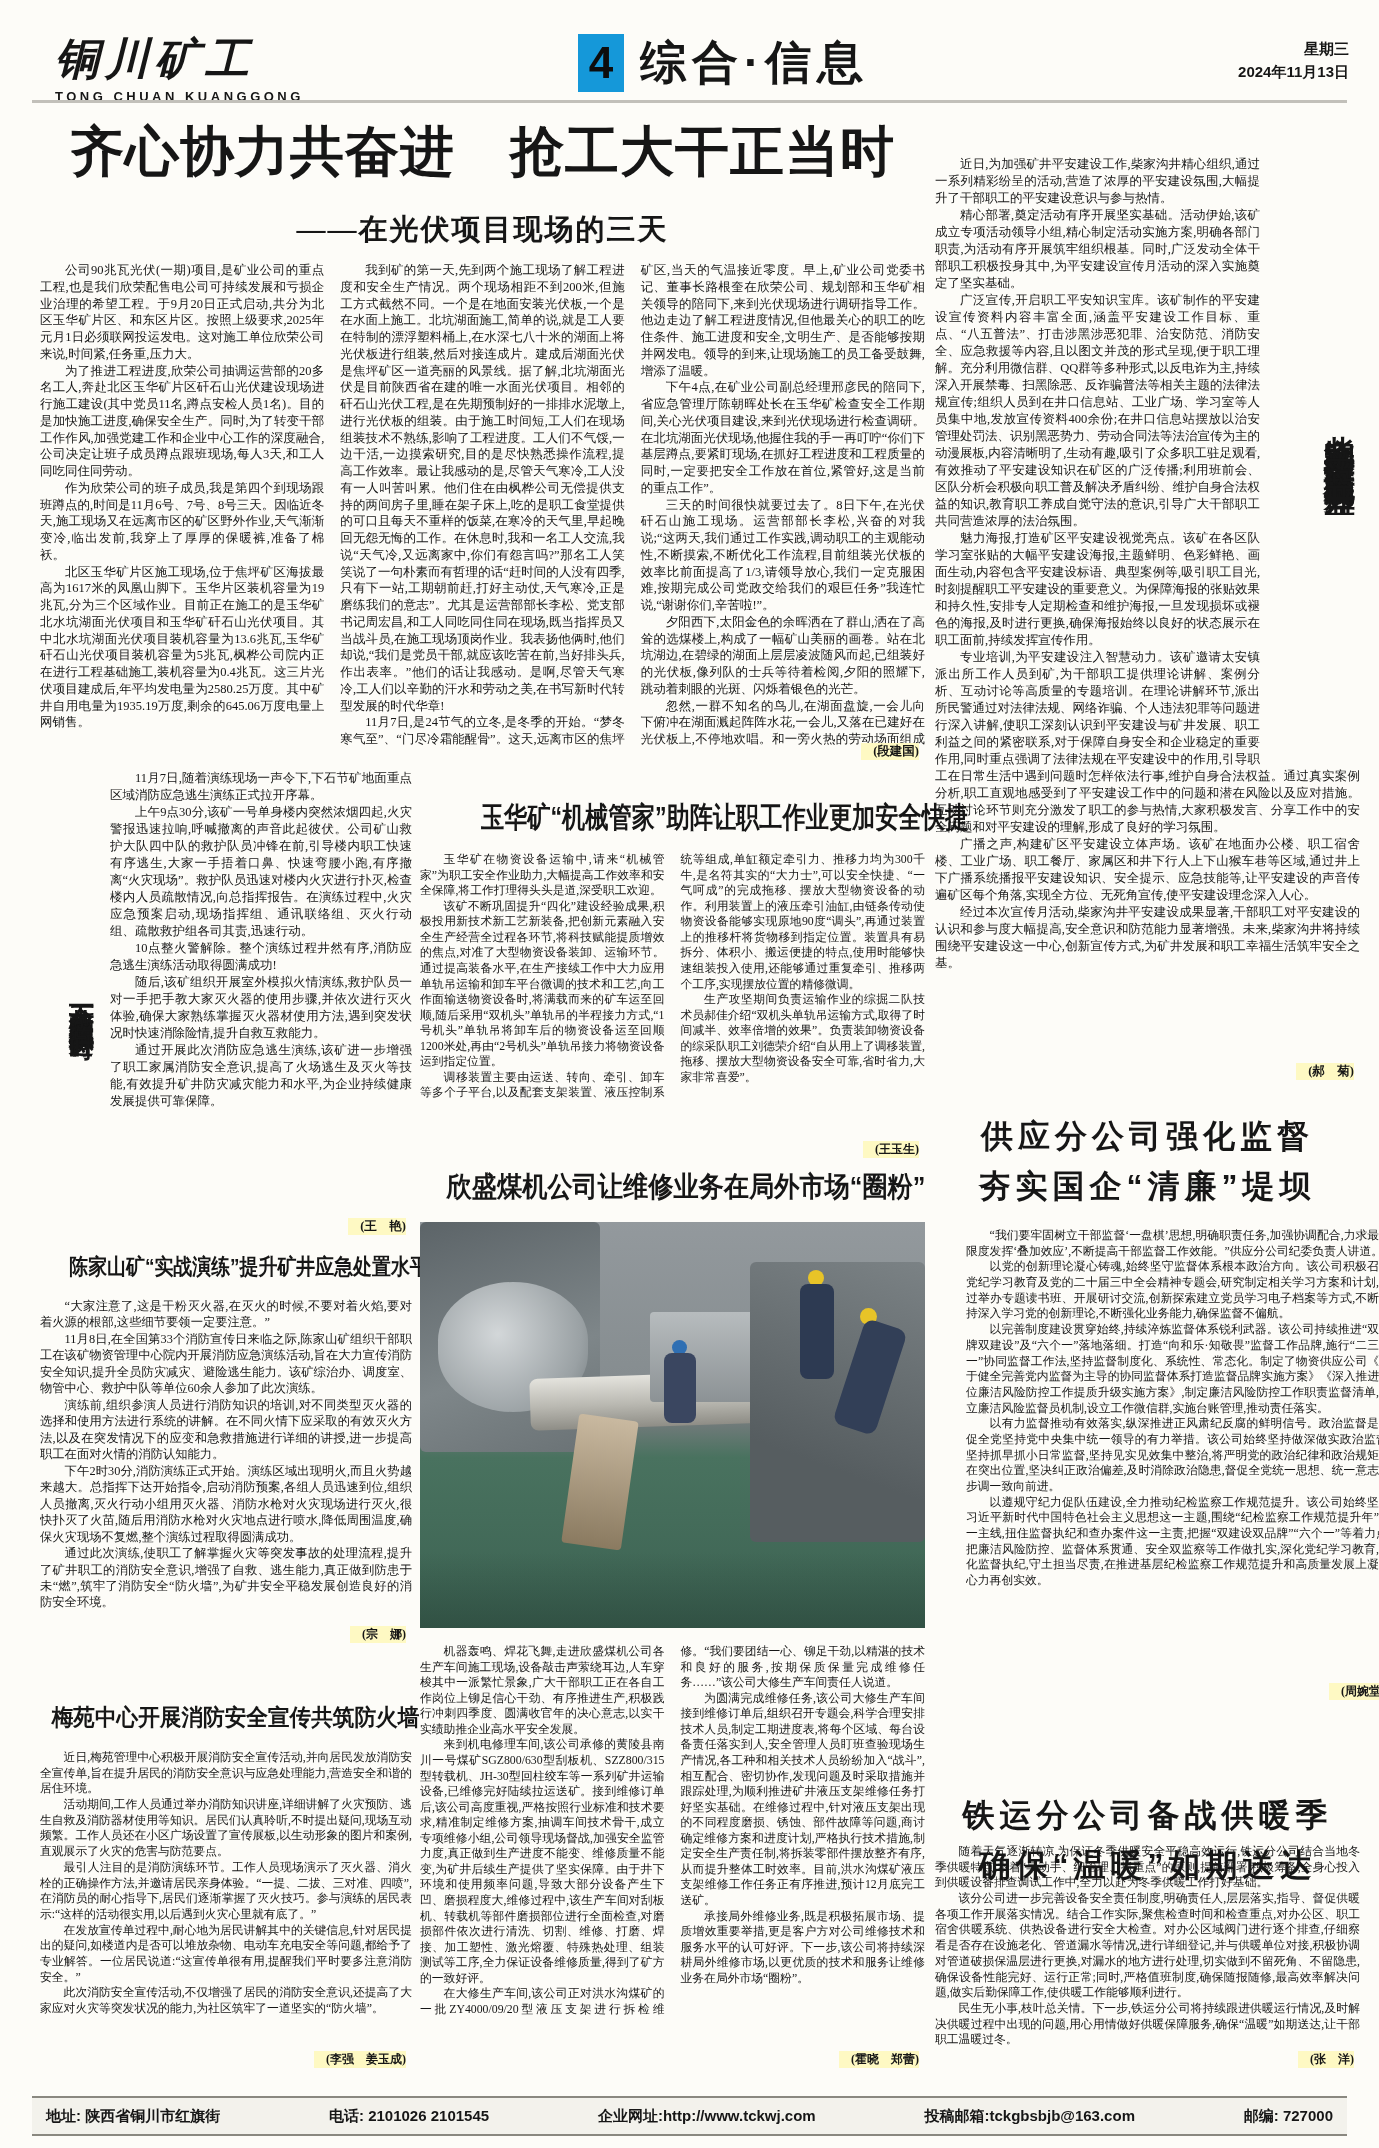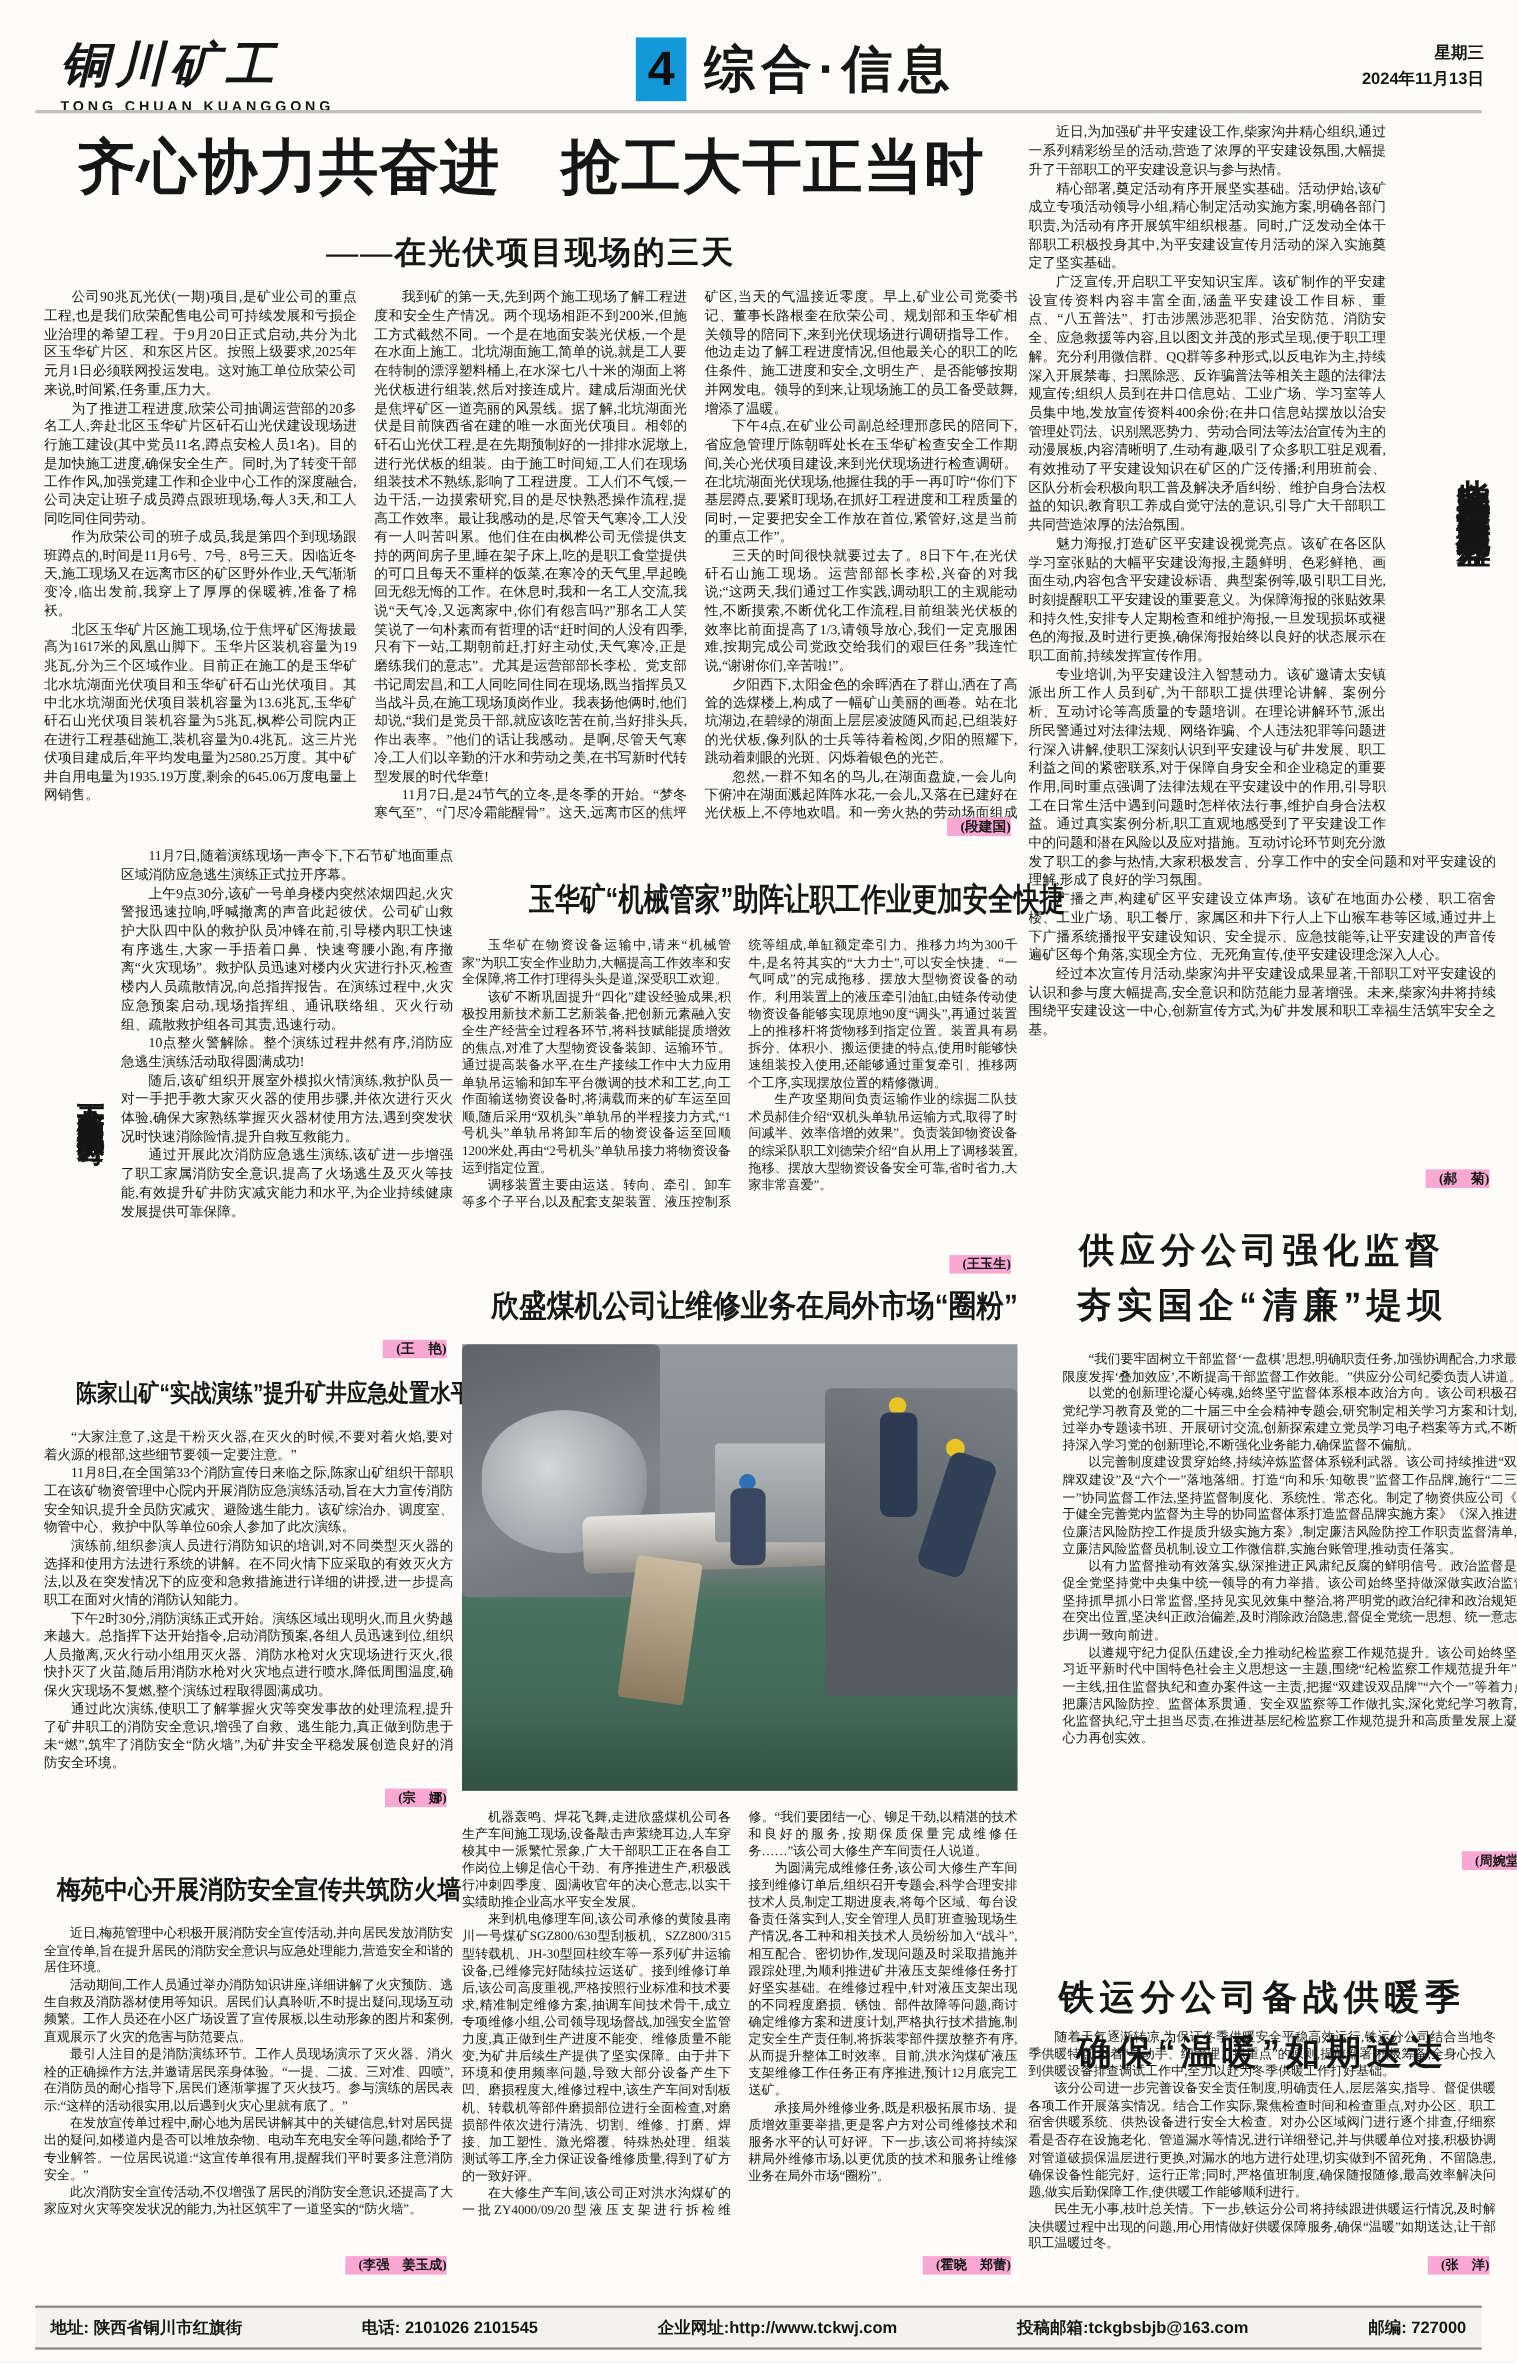--- a/index.html
+++ b/index.html
@@ -13,21 +13,21 @@
   .masthead-en{font-size:13px;font-weight:bold;letter-spacing:3.5px;}
   .page-badge{width:46px;height:58px;background:#1598d9;color:#111;display:flex;align-items:center;justify-content:center;
               font-size:44px;font-weight:900;color:#0d0d0d;}
   .section-title{font-size:46px;font-weight:900;letter-spacing:6px;}
   .date-block{text-align:right;font-weight:bold;line-height:1.5;}
   
   .body-text{text-align:justify;}
   .body-text p{margin:0;text-indent:2em;}
   .cols-3{column-count:3;column-gap:16px;}
   .cols-2{column-count:2;column-gap:16px;}
-  .byline{position:absolute;right:6px;bottom:0;background:#f9a8d4;padding-left:12px;font-weight:bold;}
+  .byline{position:absolute;right:6px;bottom:0;background:#fef9c3;padding-left:12px;font-weight:bold;}
   .art{overflow:hidden;}
   .headline-1{font-size:54px;font-weight:900;letter-spacing:1px;white-space:nowrap;text-align:center;}
   .subhead{font-size:29px;font-weight:bold;text-align:center;letter-spacing:2px;}
   .mid-title{font-weight:900;white-space:nowrap;text-align:center;}
   .fit{display:inline-block;transform-origin:50% 50%;}
   .vtitle{writing-mode:vertical-rl;text-orientation:upright;font-weight:900;}
   .rc-title{font-size:32px;font-weight:900;letter-spacing:5px;text-align:center;line-height:1.55;}
   
   .photo{background:linear-gradient(180deg,#93999d 0%,#868d90 38%,#6f7a79 50%,#49725f 58%,#3c6252 100%);overflow:hidden;}
   .ph{position:absolute;}
@@ -72,21 +72,21 @@
       <p>下午4点,在矿业公司副总经理邢彦民的陪同下,省应急管理厅陈朝晖处长在玉华矿检查安全工作期间,关心光伏项目建设,来到光伏现场进行检查调研。在北坑湖面光伏现场,他握住我的手一再叮咛“你们下基层蹲点,要紧盯现场,在抓好工程进度和工程质量的同时,一定要把安全工作放在首位,紧管好,这是当前的重点工作”。</p>
       <p>三天的时间很快就要过去了。8日下午,在光伏矸石山施工现场。运营部部长李松,兴奋的对我说;“这两天,我们通过工作实践,调动职工的主观能动性,不断摸索,不断优化工作流程,目前组装光伏板的效率比前面提高了1/3,请领导放心,我们一定克服困难,按期完成公司党政交给我们的艰巨任务”我连忙说,“谢谢你们,辛苦啦!”。</p>
       <p>夕阳西下,太阳金色的余晖洒在了群山,洒在了高耸的选煤楼上,构成了一幅矿山美丽的画卷。站在北坑湖边,在碧绿的湖面上层层凌波随风而起,已组装好的光伏板,像列队的士兵等待着检阅,夕阳的照耀下,跳动着刺眼的光斑、闪烁着银色的光芒。</p>
       <p>忽然,一群不知名的鸟儿,在湖面盘旋,一会儿向下俯冲在湖面溅起阵阵水花,一会儿,又落在已建好在光伏板上,不停地欢唱。和一旁火热的劳动场面组成一副矿山劳动美的画卷。追光逐绿,蓄势赋能,从灵动的飞鸟身上,我看到欣荣公司的未来……</p>
     </div>
     <div class="byline" style="font-size:12.5px;">(段建国)</div>
   </div>
 
   <div class="abs art" style="left:935px;top:112px;width:425px;height:968px;">
     <div class="vtitle" style="float:right;width:90px;height:650px;font-size:31px;letter-spacing:3px;text-align:center;margin-left:10px;">柴家沟井多举措让平安建设之花绚烂盛开</div>
-    <div class="body-text" style="font-size:12.5px;line-height:1.36;">
+    <div class="body-text" style="font-size:12.5px;line-height:1.36;margin-top:44px;">
       <p>近日,为加强矿井平安建设工作,柴家沟井精心组织,通过一系列精彩纷呈的活动,营造了浓厚的平安建设氛围,大幅提升了干部职工的平安建设意识与参与热情。</p>
       <p>精心部署,奠定活动有序开展坚实基础。活动伊始,该矿成立专项活动领导小组,精心制定活动实施方案,明确各部门职责,为活动有序开展筑牢组织根基。同时,广泛发动全体干部职工积极投身其中,为平安建设宣传月活动的深入实施奠定了坚实基础。</p>
       <p>广泛宣传,开启职工平安知识宝库。该矿制作的平安建设宣传资料内容丰富全面,涵盖平安建设工作目标、重点、“八五普法”、打击涉黑涉恶犯罪、治安防范、消防安全、应急救援等内容,且以图文并茂的形式呈现,便于职工理解。充分利用微信群、QQ群等多种形式,以反电诈为主,持续深入开展禁毒、扫黑除恶、反诈骗普法等相关主题的法律法规宣传;组织人员到在井口信息站、工业广场、学习室等人员集中地,发放宣传资料400余份;在井口信息站摆放以治安管理处罚法、识别黑恶势力、劳动合同法等法治宣传为主的动漫展板,内容清晰明了,生动有趣,吸引了众多职工驻足观看,有效推动了平安建设知识在矿区的广泛传播;利用班前会、区队分析会积极向职工普及解决矛盾纠纷、维护自身合法权益的知识,教育职工养成自觉守法的意识,引导广大干部职工共同营造浓厚的法治氛围。</p>
       <p>魅力海报,打造矿区平安建设视觉亮点。该矿在各区队学习室张贴的大幅平安建设海报,主题鲜明、色彩鲜艳、画面生动,内容包含平安建设标语、典型案例等,吸引职工目光,时刻提醒职工平安建设的重要意义。为保障海报的张贴效果和持久性,安排专人定期检查和维护海报,一旦发现损坏或褪色的海报,及时进行更换,确保海报始终以良好的状态展示在职工面前,持续发挥宣传作用。</p>
       <p>专业培训,为平安建设注入智慧动力。该矿邀请太安镇派出所工作人员到矿,为干部职工提供理论讲解、案例分析、互动讨论等高质量的专题培训。在理论讲解环节,派出所民警通过对法律法规、网络诈骗、个人违法犯罪等问题进行深入讲解,使职工深刻认识到平安建设与矿井发展、职工利益之间的紧密联系,对于保障自身安全和企业稳定的重要作用,同时重点强调了法律法规在平安建设中的作用,引导职工在日常生活中遇到问题时怎样依法行事,维护自身合法权益。通过真实案例分析,职工直观地感受到了平安建设工作中的问题和潜在风险以及应对措施。互动讨论环节则充分激发了职工的参与热情,大家积极发言、分享工作中的安全问题和对平安建设的理解,形成了良好的学习氛围。</p>
       <p>广播之声,构建矿区平安建设立体声场。该矿在地面办公楼、职工宿舍楼、工业广场、职工餐厅、家属区和井下行人上下山猴车巷等区域,通过井上下广播系统播报平安建设知识、安全提示、应急技能等,让平安建设的声音传遍矿区每个角落,实现全方位、无死角宣传,使平安建设理念深入人心。</p>
       <p>经过本次宣传月活动,柴家沟井平安建设成果显著,干部职工对平安建设的认识和参与度大幅提高,安全意识和防范能力显著增强。未来,柴家沟井将持续围绕平安建设这一中心,创新宣传方式,为矿井发展和职工幸福生活筑牢安全之基。</p>
     </div>
     <div class="byline" style="font-size:12.5px;">(郝　菊)</div>
   </div>

